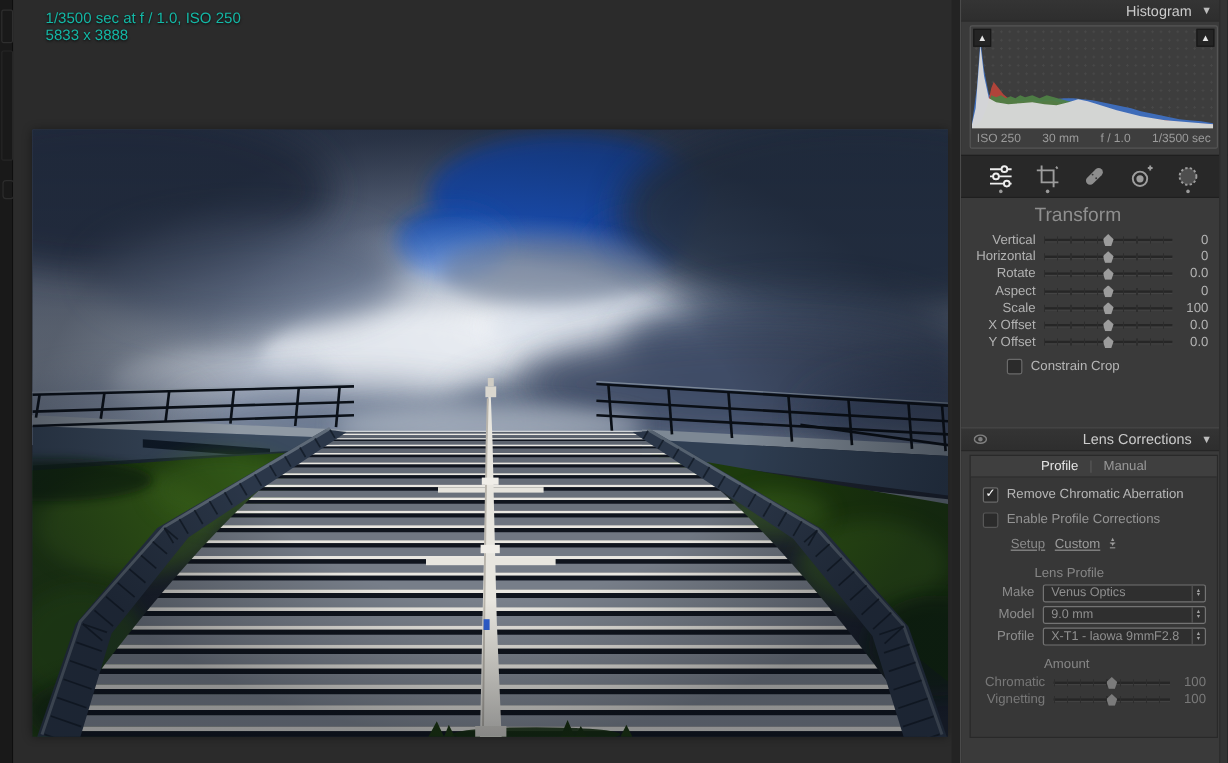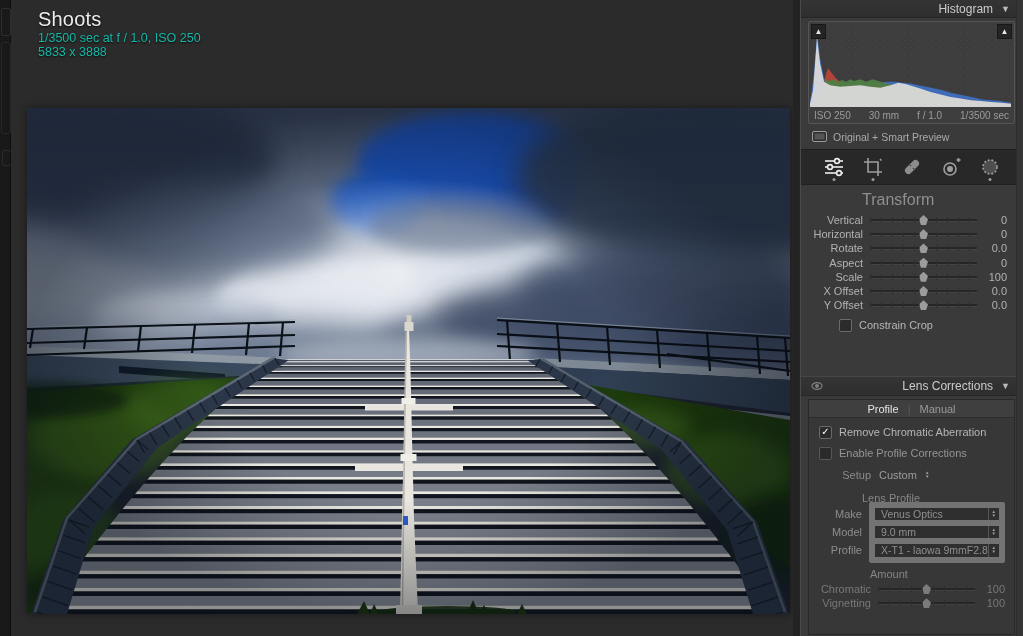--- a/index.html
+++ b/index.html
@@ -76,28 +76,28 @@
   .check-row.checked .cbox .mark{visibility:visible;}
   .check-row.dimtext{color:#949494;} .check-row.dimtext .cbox{border-color:#575757;}
   .transform-section .check-row{margin:6px 0 0 38px;}
 
   .lens-box{margin:3px 8px 0 7px;height:234px;background:#373737;border:1px solid #292929;position:relative;}
   .tabs{height:17px;background:#3f3f3f;border-bottom:1px solid #2c2c2c;display:flex;align-items:center;
         justify-content:center;gap:9px;font-size:11px;}
   .tab{color:#999;cursor:pointer;} .tab.active{color:#e4e4e4;}
   .tsep{color:#5a5a5a;}
   .lens-box .check-row{margin:7px 0 0 10px;}
-  .setup-row{margin:8px 0 0 0;display:flex;align-items:center;height:14px;color:#8f8f8f;}
+  .setup-row{margin:8px 0 0 0;display:flex;height:14px;color:#8f8f8f;text-decoration:underline;}
   .setup-row .lab{width:62px;text-align:right;padding-right:8px;color:#8a8a8a;}
   .setup-row .val{color:#9c9c9c;margin-right:8px;}
   .spin{display:inline-flex;flex-direction:column;font-size:4.5px;line-height:4px;color:#a0a0a0;cursor:pointer;}
   .sub-title{margin:10px 0 2px 53px;color:#868686;}
   .drow{display:flex;align-items:center;height:16px;margin:2px 9px 0 0;}
   .dlabel{width:53px;text-align:right;color:#8d8d8d;padding-right:7px;}
-  .dbox{flex:1;height:13px;background:#2f2f2f;border:6px solid #737373;border-radius:2px;display:flex;
+  .dbox{flex:1;height:13px;background:#2f2f2f;border:1px solid #737373;border-radius:2px;display:flex;
         align-items:center;color:#8f8f8f;font-size:10.5px;cursor:pointer;min-width:0;}
   .dbox .val{flex:1;padding-left:6px;white-space:nowrap;overflow:hidden;}
   .dspin{border-left:1px solid #565656;padding:0 3px;display:flex;align-items:center;height:100%;}
   .amount-block .srow{padding-right:9px;}
 
   .eye-icon{width:12px;height:12px;position:relative;cursor:pointer;opacity:.75;}
   .eye-icon svg{stroke:#9a9a9a;fill:none;stroke-width:1.2;}
 </style>
 </head>
 <body>
@@ -105,21 +105,20 @@
 <div id="app">
 
   <div class="left-strip">
     <div class="h1"></div>
     <div class="h2"></div>
     <div class="h3"></div>
   </div>
 
   <div class="main">
     <div class="overlay-info">
-      <div class="overlay-title">Shoots</div>
       <div class="overlay-line">1/3500 sec at f / 1.0, ISO 250</div>
       <div class="overlay-line">5833 x 3888</div>
     </div>
 
     <div class="photo">
       <svg width="763" height="506" viewBox="0 0 763 506">
         <defs>
           <linearGradient id="skyv" x1="0" y1="0" x2="0" y2="1">
             <stop offset="0" stop-color="#3d4a63"></stop>
               <stop offset="0.38" stop-color="#73809a"></stop>
@@ -404,24 +403,20 @@
         <span>▲</span>
       </div>
       <div class="histo-stats">
         <span>ISO 250</span>
         <span>30 mm</span>
         <span>f / 1.0</span>
         <span>1/3500 sec</span>
       </div>
     </div>
 
-    <div class="preview-row">
-      <span class="preview-icon"></span>
-      <span>Original + Smart Preview</span>
-    </div>
 
     <div class="toolstrip">
       <div class="tool active dotted">
         <svg width="24" height="24" viewBox="0 0 24 24">
           <line x1="3" y1="6" x2="21" y2="6"></line>
             <circle cx="15" cy="6" r="2.4" fill="#282828"></circle>
           <line x1="3" y1="12" x2="21" y2="12"></line>
             <circle cx="8" cy="12" r="2.4" fill="#282828"></circle>
           <line x1="3" y1="18" x2="21" y2="18"></line>
             <circle cx="17" cy="18" r="2.4" fill="#282828"></circle>

